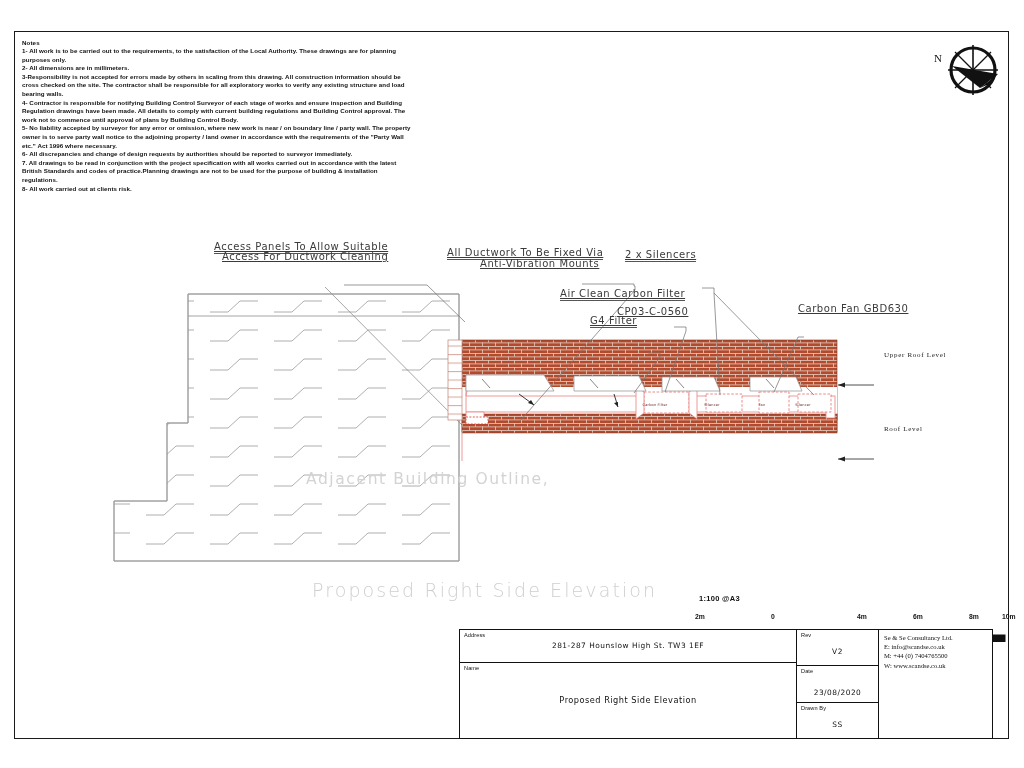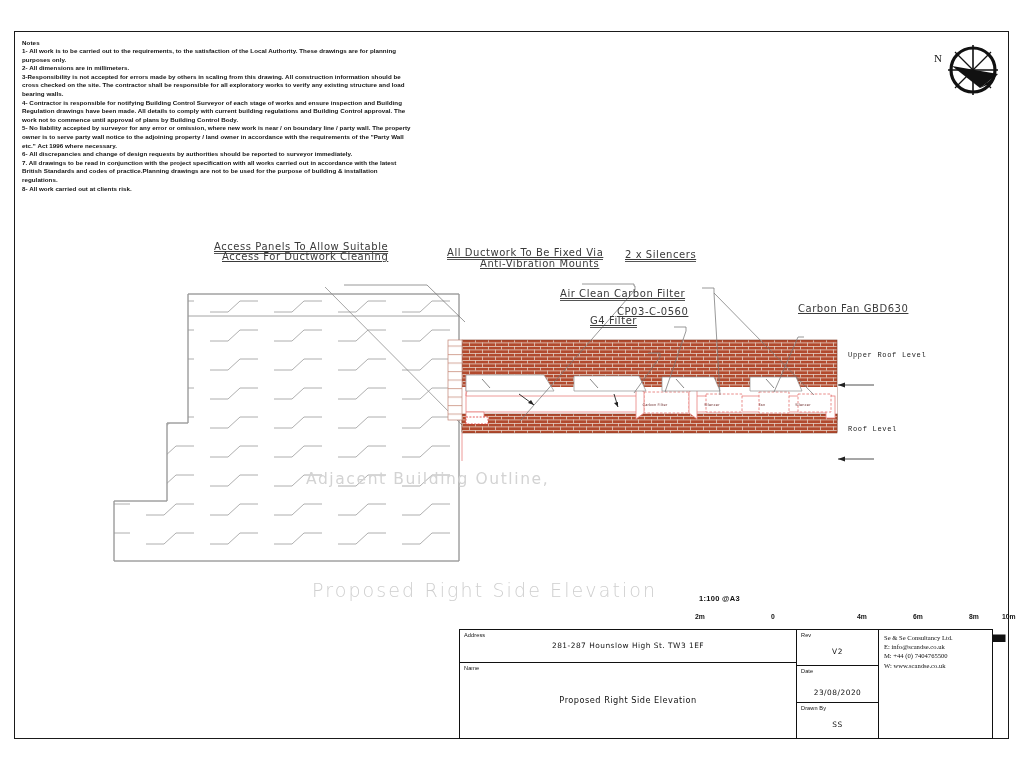--- a/index.html
+++ b/index.html
@@ -40,22 +40,22 @@
   
   .anno{position:absolute;font-family:"DejaVu Sans",sans-serif;font-size:10px;color:#3a3a3a;
         white-space:nowrap;letter-spacing:.55px;text-decoration:underline;}
   .anno.u{border-bottom:.7px solid #555;padding-bottom:.5px;}
 
   
   .eqlabel{position:absolute;font-family:"DejaVu Sans",sans-serif;font-size:3.5px;color:#6b2b2b;
      white-space:nowrap;letter-spacing:.2px;text-align:center;}
 
   
-  .lvl{position:absolute;font-family:Liberation Mono, monospace;font-size:7px;color:#222;
-     white-space:nowrap;letter-spacing:.7px;}
+  .lvl{position:absolute;font-family:Liberation Serif, serif;font-size:7px;color:#222;
+     white-space:nowrap;letter-spacing:.7px;margin-left:36px;}
 
   
   #titleblock{position:absolute;left:459px;top:629px;width:534px;height:110px;
      border:1.4px solid #111;box-sizing:border-box;display:flex;background:#fff;}
   #tb-left{width:337px;display:flex;flex-direction:column;border-right:1.4px solid #111;box-sizing:border-box;}
   .tb-cell{position:relative;box-sizing:border-box;}
   .tb-key{position:absolute;left:4px;top:2px;font-size:5.6px;color:#111;letter-spacing:.1px;}
   .tb-val{width:100%;text-align:center;font-family:"DejaVu Sans",sans-serif;font-size:7.4px;color:#111;letter-spacing:.5px;}
 
   #tb-addr{height:33px;border-bottom:1.4px solid #111;width:100%;display:flex;align-items:center;justify-content:center;}

